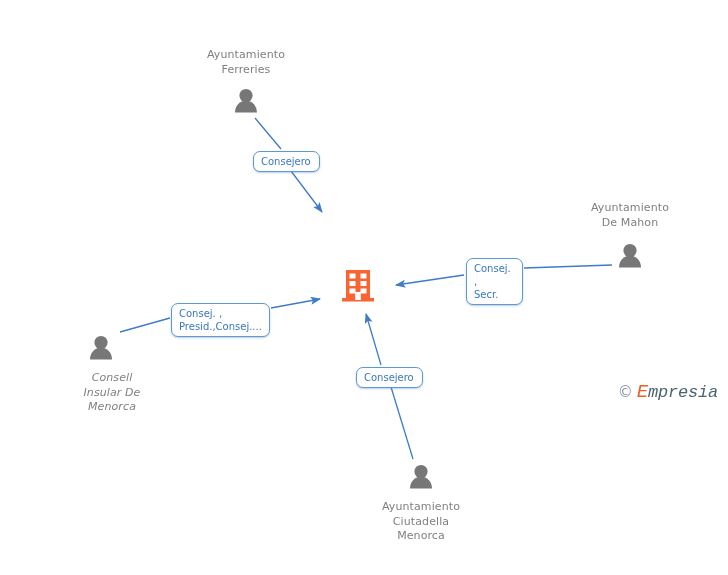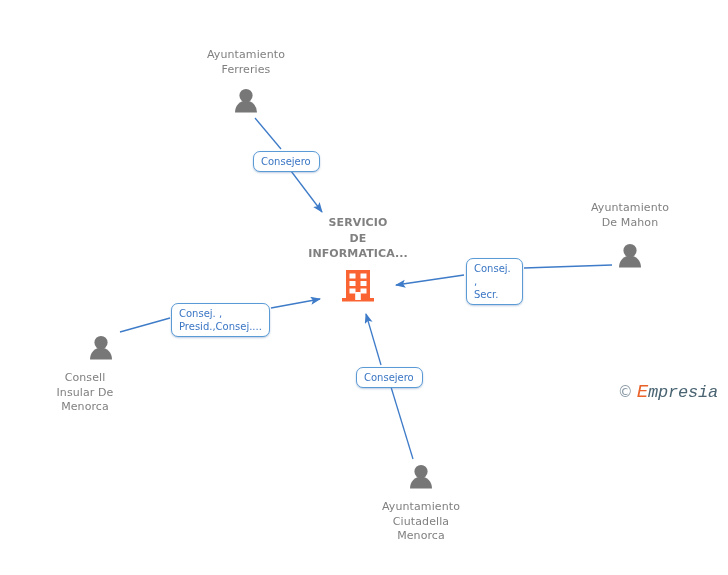--- a/index.html
+++ b/index.html
@@ -154,31 +154,28 @@
       <rect x="-2.8" y="6" width="5.6" height="8" fill="#ffffff"></rect>
     </g>
   </svg>
 
   <div class="node-caption" style="left:176px; top:48px; width:140px;">Ayuntamiento
 Ferreries</div>
 
   <div class="node-caption" style="left:560px; top:201px; width:140px;">Ayuntamiento
 De Mahon</div>
 
-  <div class="node-caption" style="left:15px; top:371px; width:140px;">Consell
+  <div class="node-caption" style="left:42px; top:371px; width:140px;font-style:italic;">Consell
 Insular De
 Menorca</div>
 
   <div class="node-caption" style="left:351px; top:500px; width:140px;">Ayuntamiento
 Ciutadella
 Menorca</div>
 
-  <div class="node-caption center-title" style="left:288px; top:215px; width:140px;">SERVICIO
-DE
-INFORMATICA...</div>
 
   <div class="rel-chip" style="left:253px; top:151px; width:67px;">Consejero</div>
 
   <div class="rel-chip" style="left:466px; top:258px; width:57px;">Consej. ,
 Secr.</div>
 
   <div class="rel-chip" style="left:171px; top:303px; width:99px;">Consej. ,
 Presid.,Consej....</div>
 
   <div class="rel-chip" style="left:356px; top:367px; width:67px;">Consejero</div>

